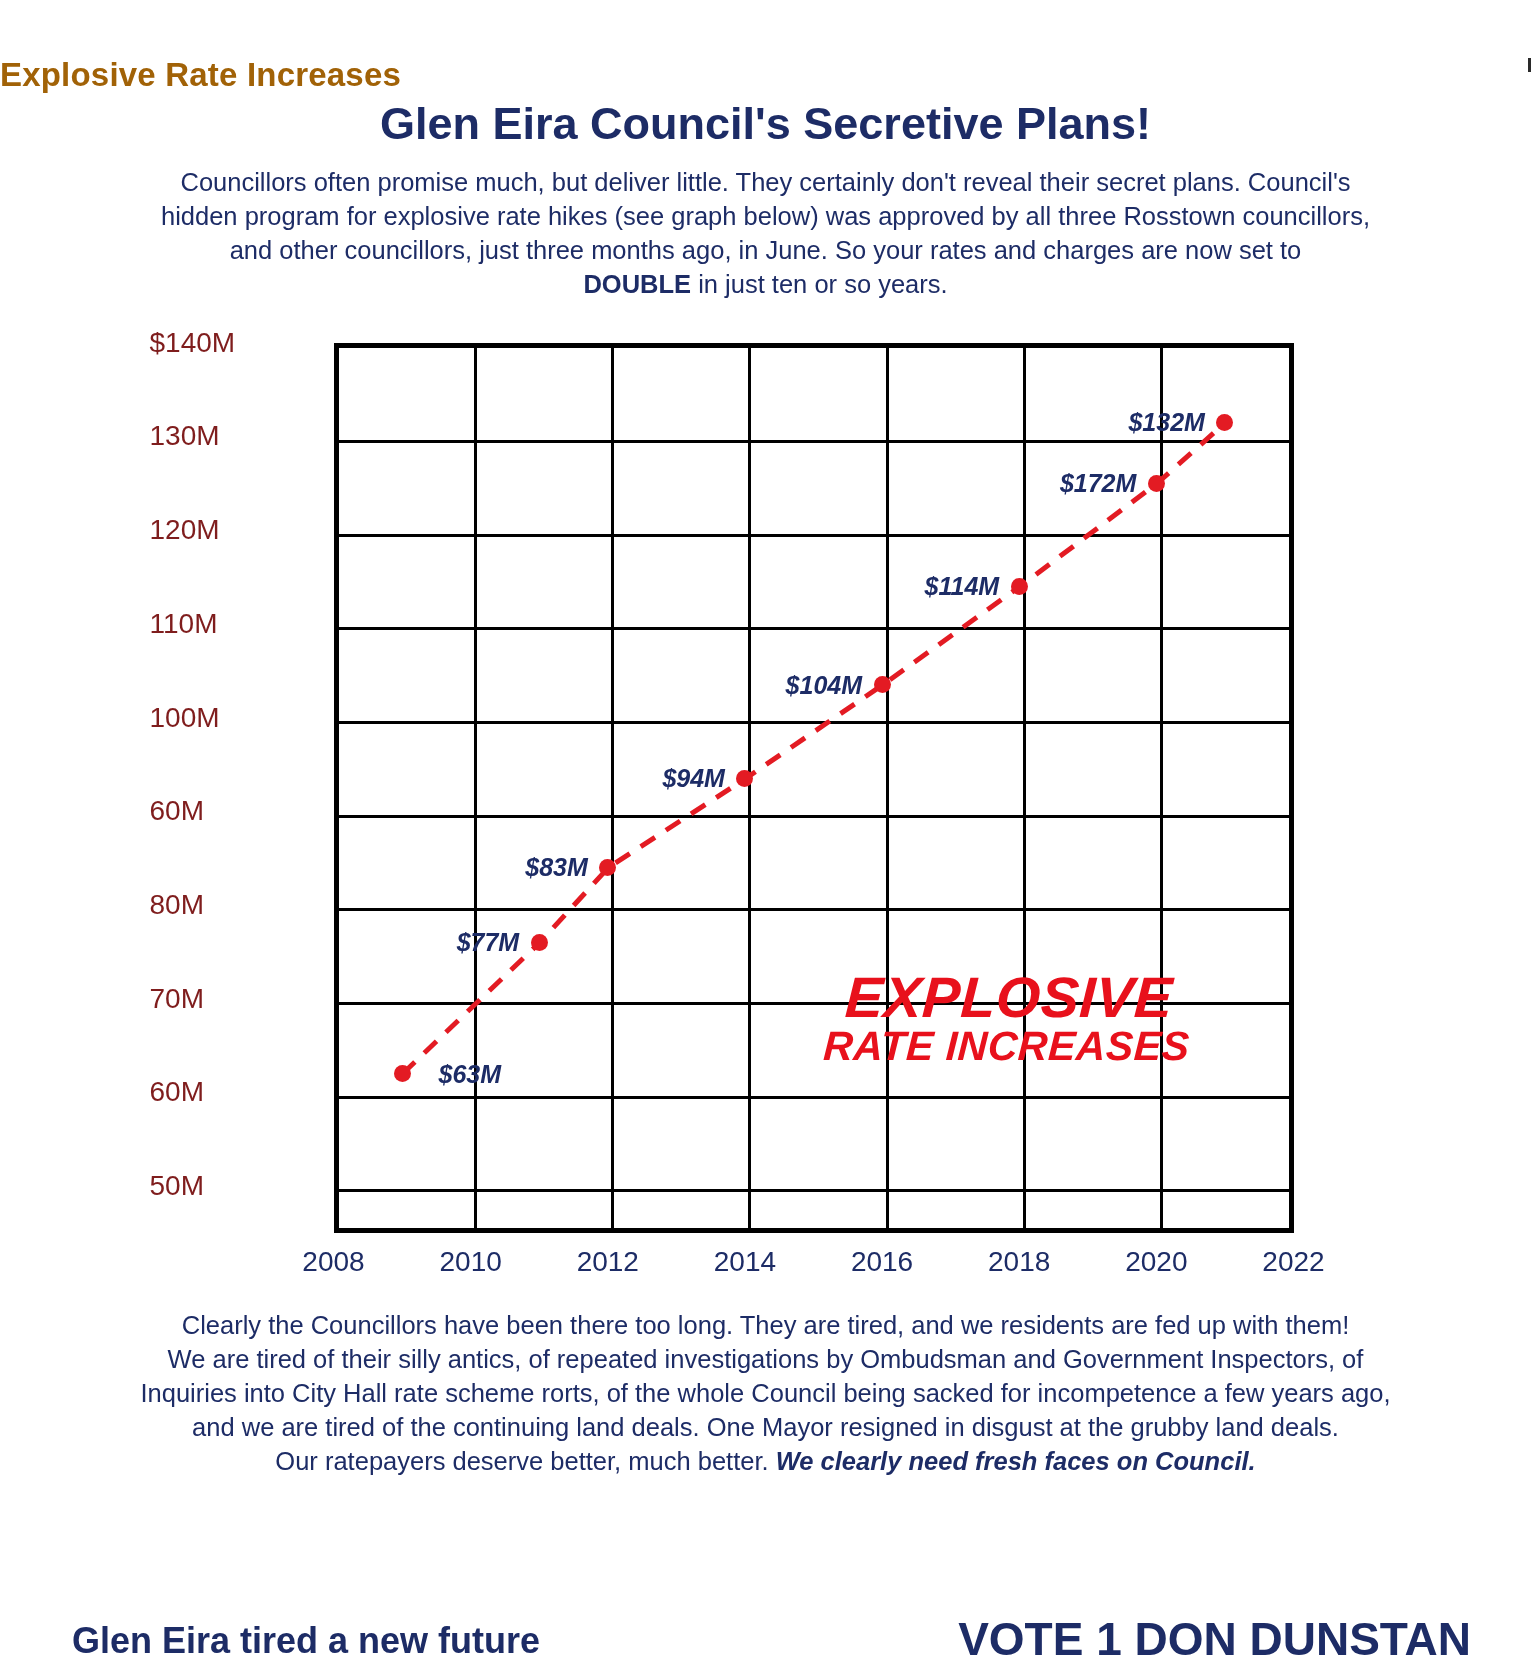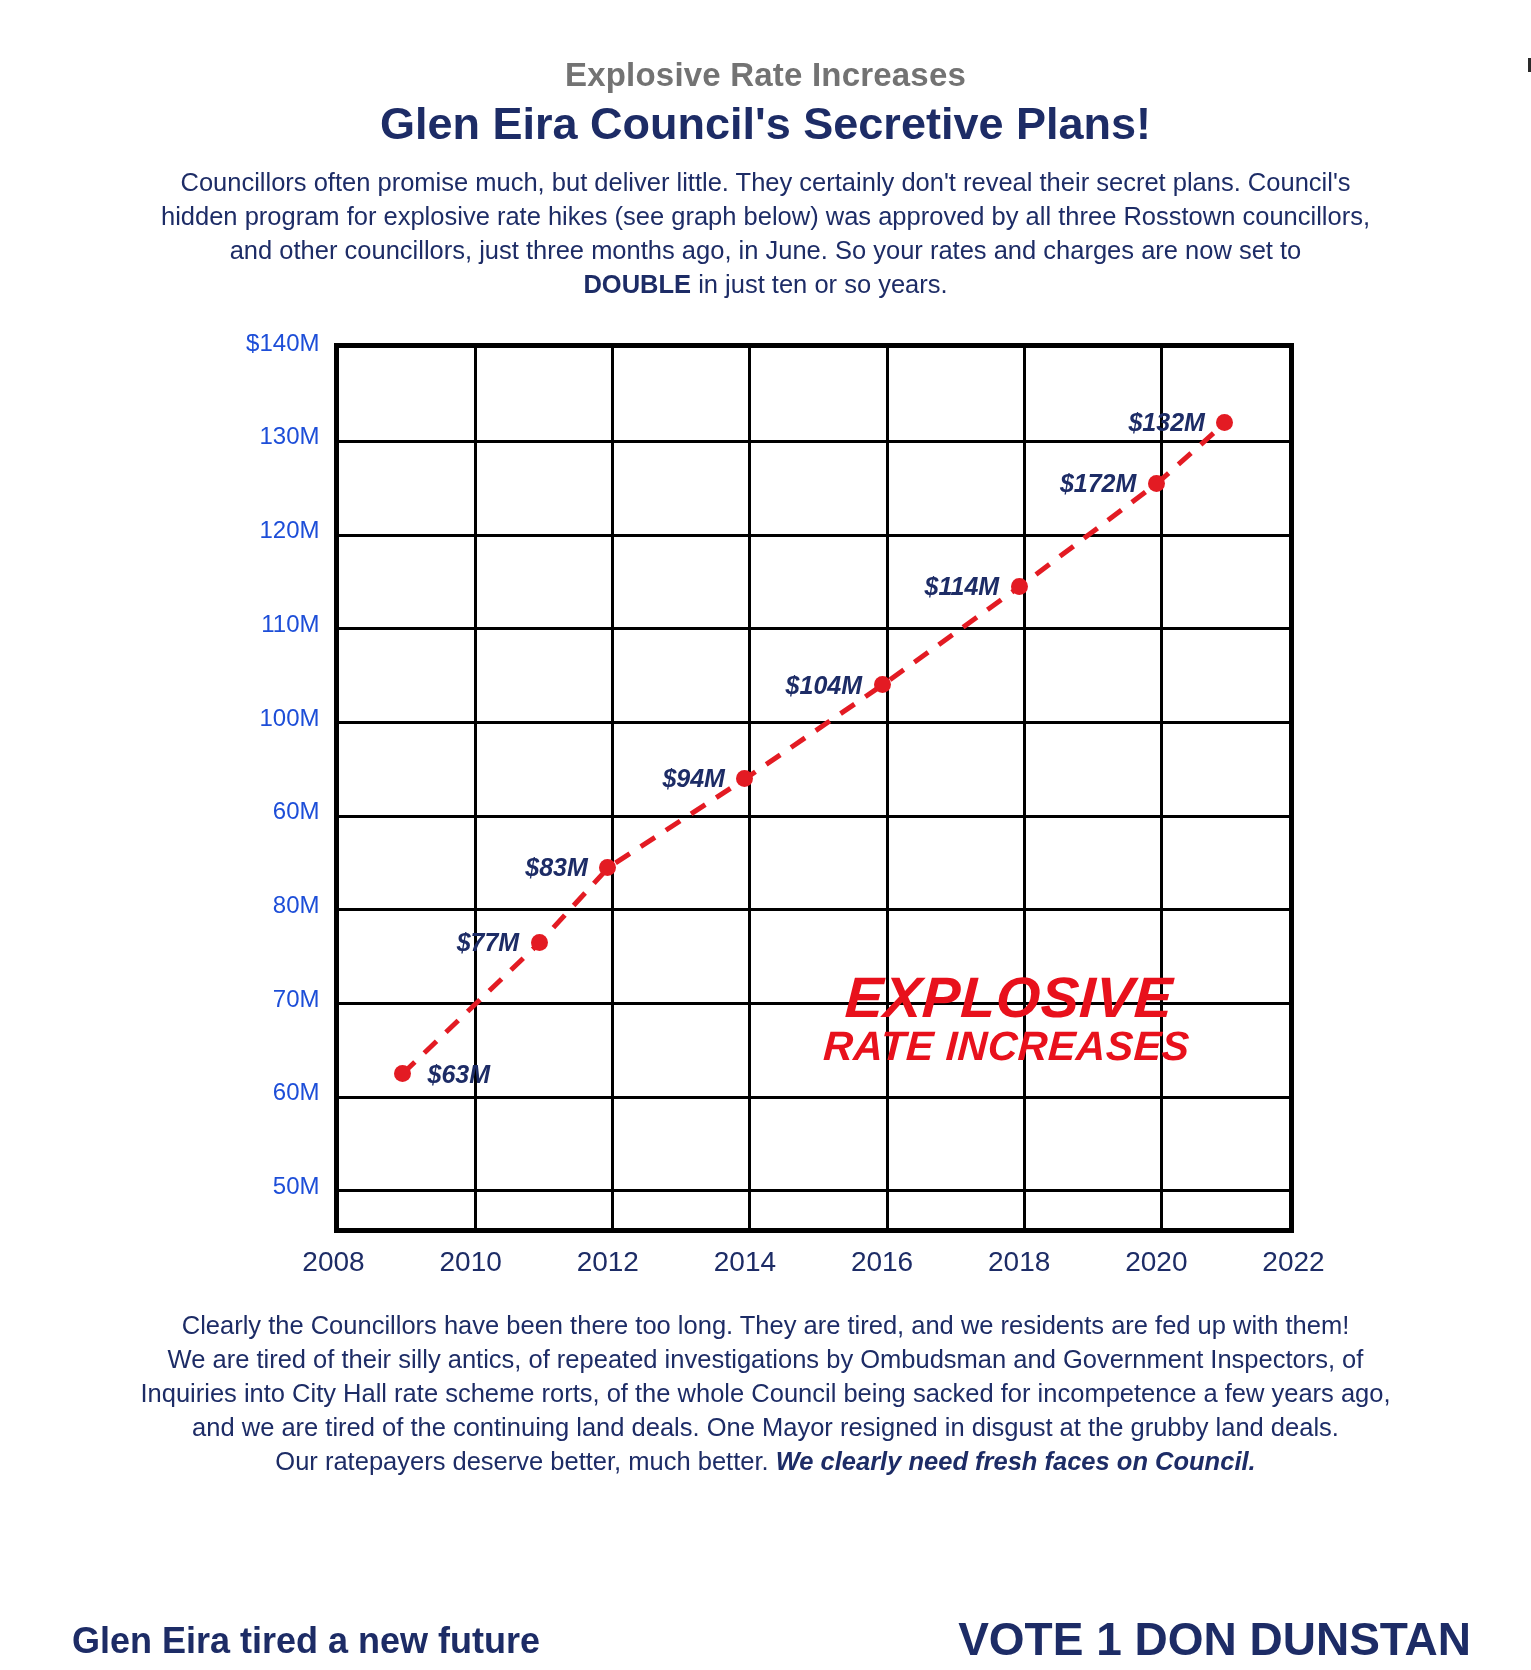--- a/index.html
+++ b/index.html
@@ -26,24 +26,23 @@
   .edge-strip {
     position: absolute;
     top: 0;
     right: 0;
     width: 3px;
     height: 14px;
     background: #2a2a2a;
   }
 
   .headline-small {
-    text-align: center;
     font-size: 33px;
     font-weight: bold;
-    color: #737373;
+    color: #a16207;
     margin-top: 58px;
     line-height: 1.05;
     letter-spacing: 0.2px;
   }
   .headline-big {
     text-align: center;
     font-size: 45px;
     font-weight: bold;
     color: #1d2c66;
     margin-top: 6px;
@@ -82,23 +81,22 @@
     position: absolute;
     background: #000000;
   }
   .gridline-v { width: 3px; top: 0; bottom: 0; }
   .gridline-h { height: 3px; left: 0; right: 0; }
 
   .ylabel {
     position: absolute;
     right: 1146px;
     width: 170px;
-    text-align: right;
-    font-size: 24px;
-    color: #1d4ed8;
+    font-size: 28px;
+    color: #7f1d1d;
     transform: translateY(-50%);
     white-space: nowrap;
   }
   .xlabel {
     position: absolute;
     top: 916px;
     width: 150px;
     text-align: center;
     font-size: 28px;
     color: #1d2c66;
@@ -250,21 +248,21 @@
         <div class="xlabel" style="left: 816.571px;">2016</div>
         <div class="xlabel" style="left: 953.714px;">2018</div>
         <div class="xlabel" style="left: 1090.86px;">2020</div>
         <div class="xlabel" style="left: 1228px;">2022</div>
       </div>
     <svg class="series" id="series-svg">
         <polyline points="336.57142857142856,743.7368421052631 473.71428571428567,612.578947368421 542.2857142857142,537.6315789473684 679.4285714285713,448.6315789473684 816.5714285714286,354.9473684210526 953.7142857142858,256.57894736842104 1090.8571428571427,153.52631578947376 1159.4285714285716,92.63157894736833" fill="none" stroke="#e31b23" stroke-width="5" stroke-dasharray="17,13"></polyline>
       </svg>
     <div id="points">
         <div class="dot" style="left: 336.571px; top: 743.737px;"></div>
-        <div class="pt-label right" style="left: 362px; top: 743.737px;">$63M</div>
+        <div class="pt-label right" style="left: 373px; top: 743.737px;">$63M</div>
         <div class="dot" style="left: 473.714px; top: 612.579px;"></div>
         <div class="pt-label" style="left: 453.714px; top: 612.579px;">$77M</div>
         <div class="dot" style="left: 542.286px; top: 537.632px;"></div>
         <div class="pt-label" style="left: 522.286px; top: 537.632px;">$83M</div>
         <div class="dot" style="left: 679.429px; top: 448.632px;"></div>
         <div class="pt-label" style="left: 659.429px; top: 448.632px;">$94M</div>
         <div class="dot" style="left: 816.571px; top: 354.947px;"></div>
         <div class="pt-label" style="left: 796.571px; top: 354.947px;">$104M</div>
         <div class="dot" style="left: 953.714px; top: 256.579px;"></div>
         <div class="pt-label" style="left: 933.714px; top: 256.579px;">$114M</div>

